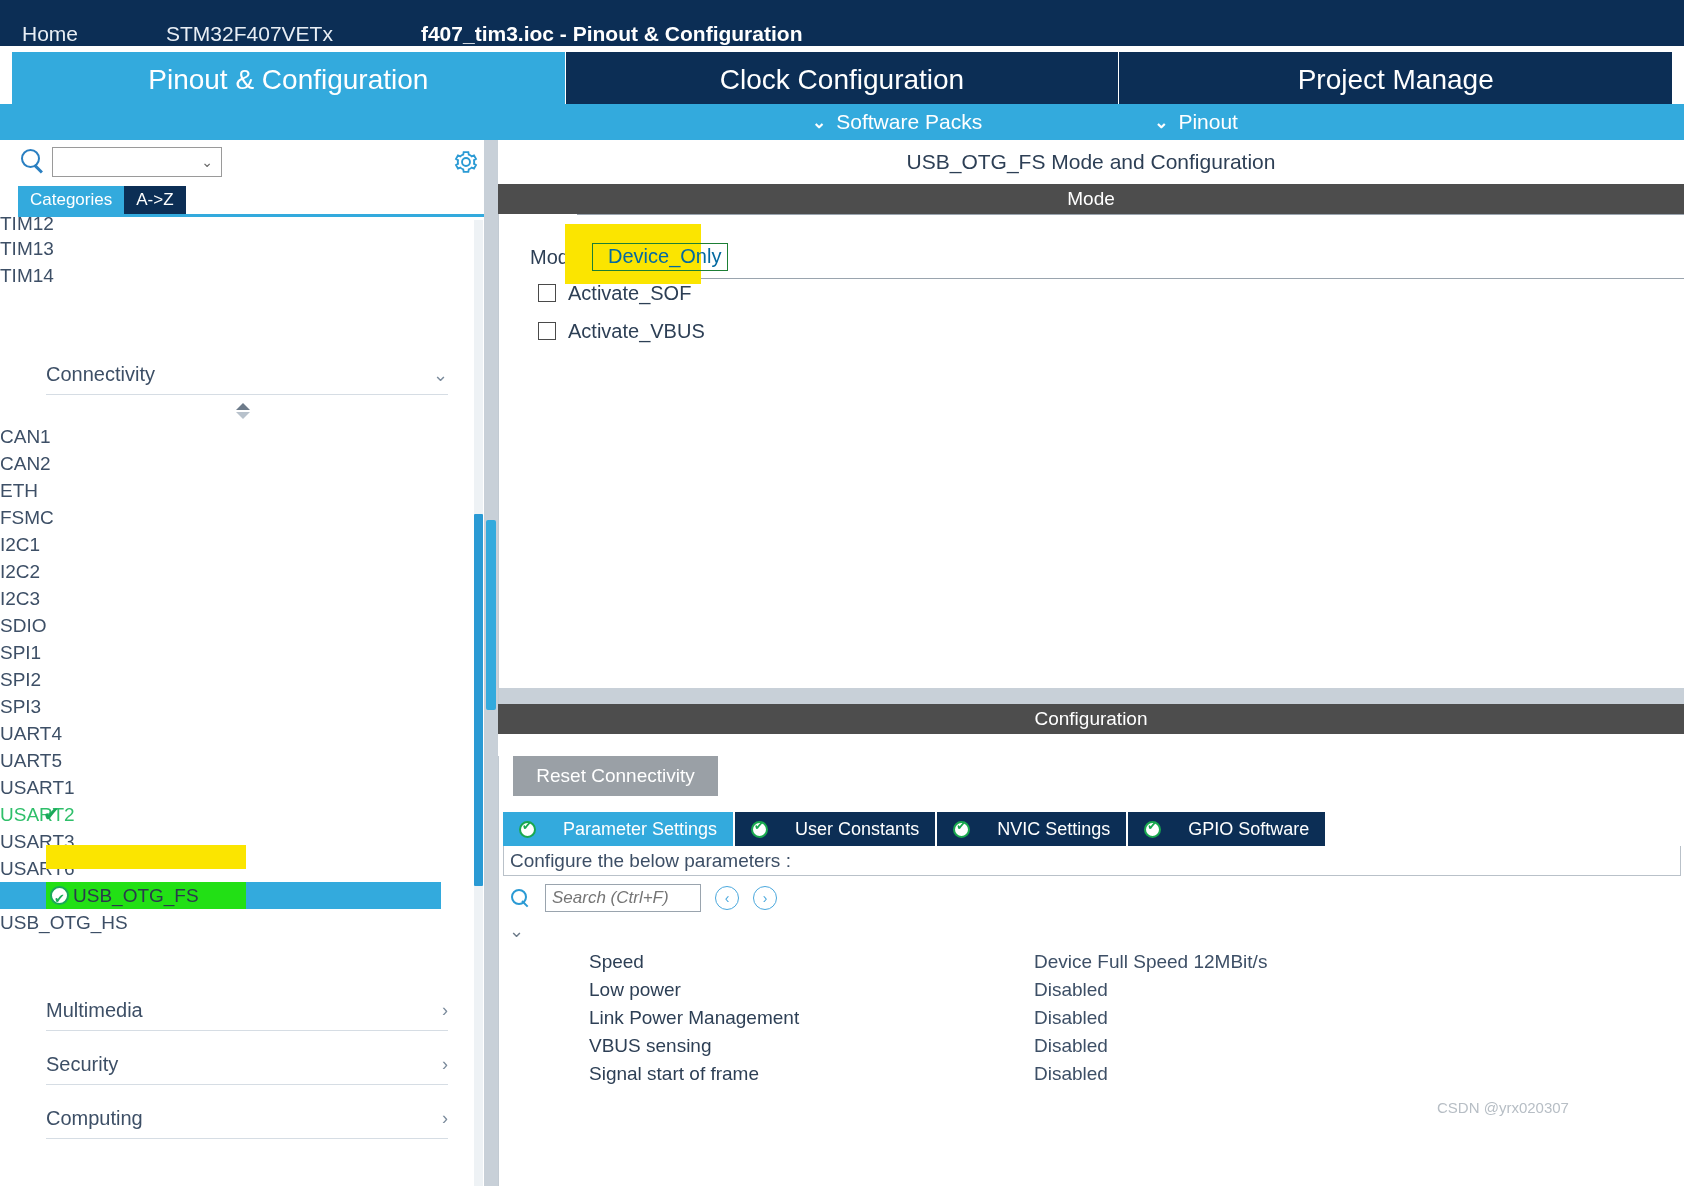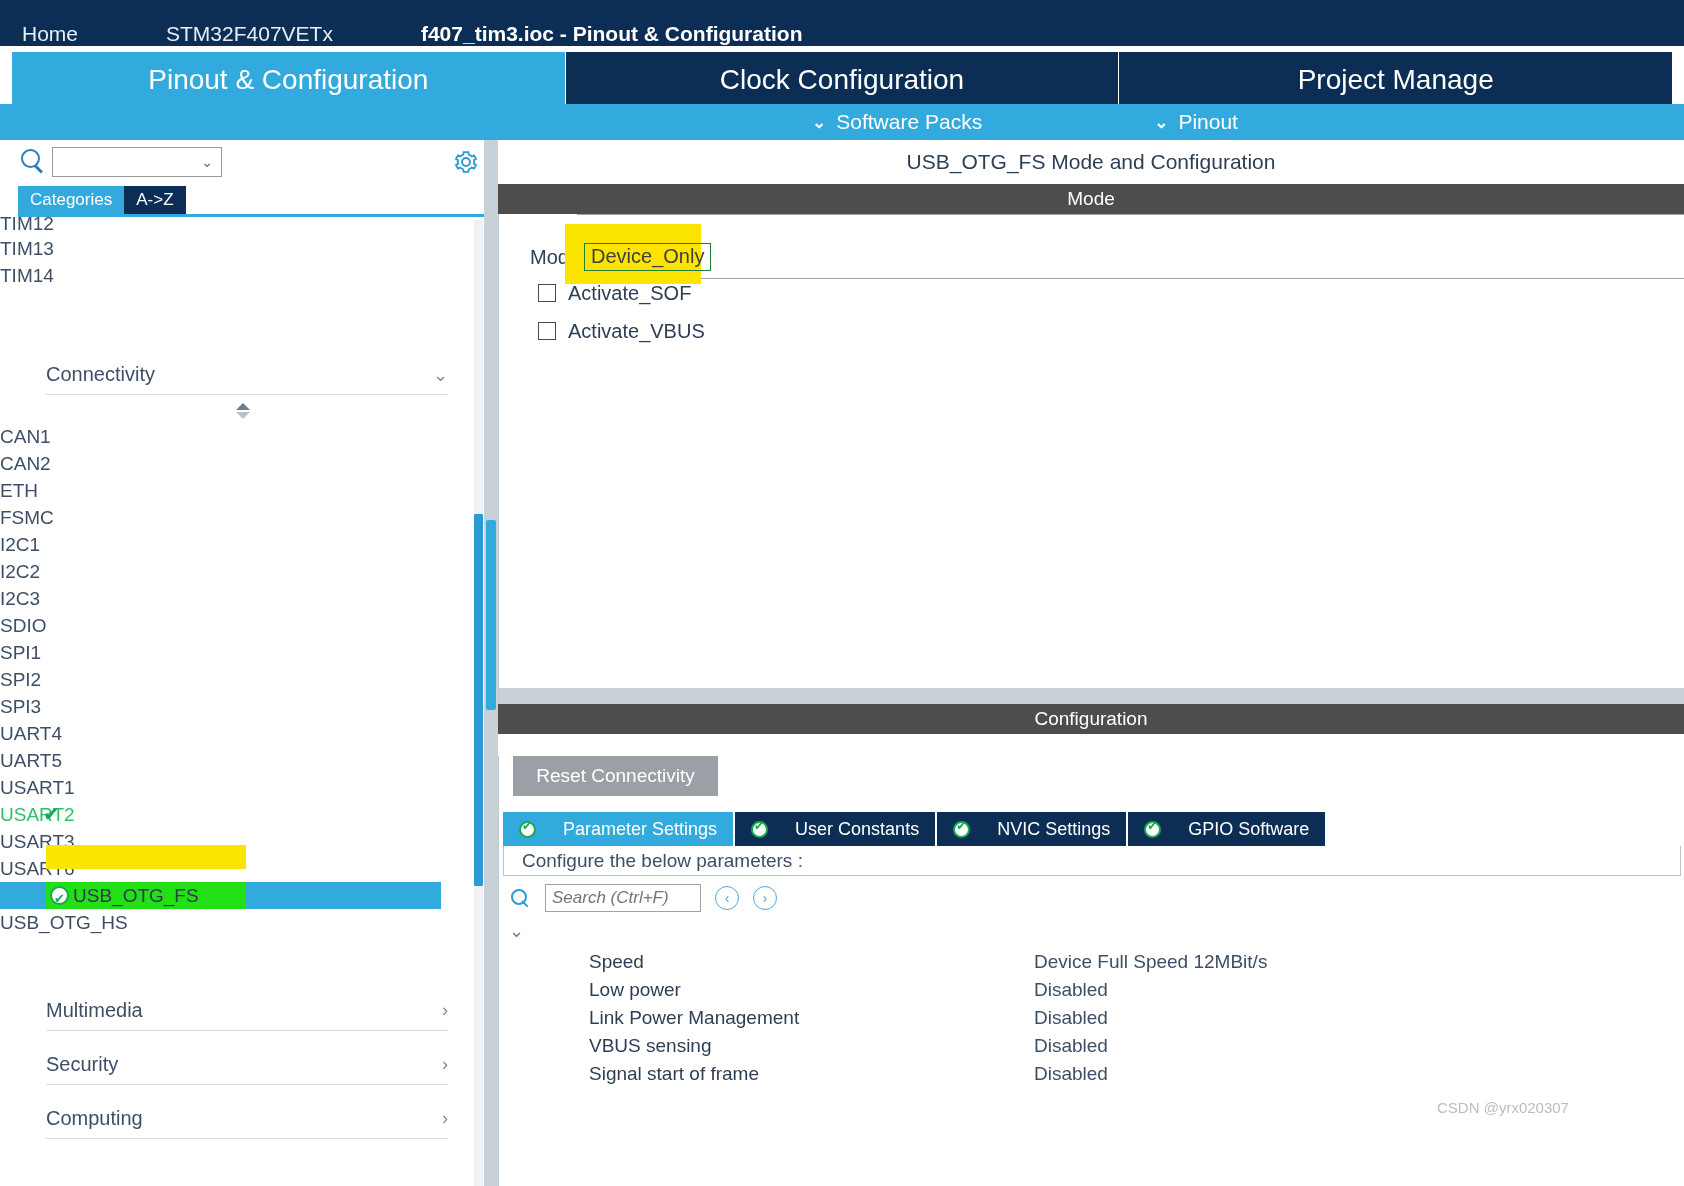--- a/index.html
+++ b/index.html
@@ -237,24 +237,24 @@
     position: relative; height: 474px; background: #ffffff;
     border-left: 1px solid #c2cad2;
     padding-top: 26px;
   }
   .mode-row {
     display: flex; align-items: center; height: 34px;
     padding-left: 31px; position: relative;
   }
   .mode-label { font-size: 20px; color: #2d3f55; }
   .mode-value-box {
-    margin-left: 4px;
+    margin-left: 12px;
     border: 1.5px solid #1d7f35;
-    padding: 1px 6px 2px 6px;
-    font-size: 20px; color: #404040;
+    padding: 1px 6px 2px 15px;
+    font-size: 20px; color: #0369a1;
     position: relative; z-index: 3;
     background: transparent;
   }
   .mode-underline {
     position: absolute; left: 78px; right: 0; top: 38px;
     border-bottom: 1px solid #9aa4ae;
   }
   .mode-underline2 {
     position: absolute; left: 78px; right: 0; top: 0px;
     border-bottom: 1px solid #9aa4ae;
@@ -303,21 +303,21 @@
     position: relative; flex: none;
   }
   .okdot::after {
     content: "✔"; position: absolute; left: 1px; top: -4px;
     font-size: 12px; color: #19a84f;
   }
   .cfg-strip {
     margin-left: 4px; width: 1178px; height: 30px;
     border: 1px solid #b9c1c9; border-top: none;
     display: flex; align-items: center;
-    padding-left: 18px;
+    padding-left: 6px;
     font-size: 19px; color: #3d4f66;
   }
   .param-search {
     margin: 8px 0 0 10px;
     display: flex; align-items: center; gap: 14px;
   }
   .ps-mag { width: 22px; height: 22px; position: relative; flex: none; }
   .ps-mag::before {
     content:""; position:absolute; left:2px; top:2px;
     width:12px; height:12px; border:2px solid #2a9ad4; border-radius:50%;

